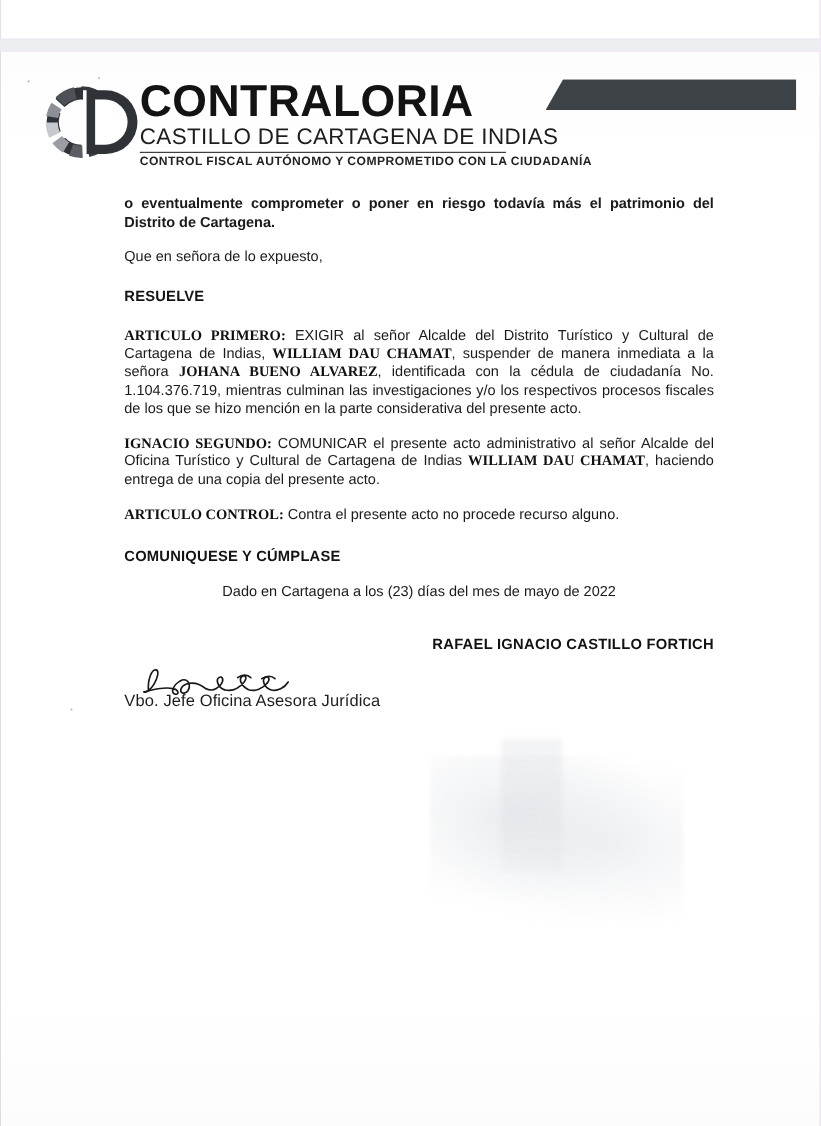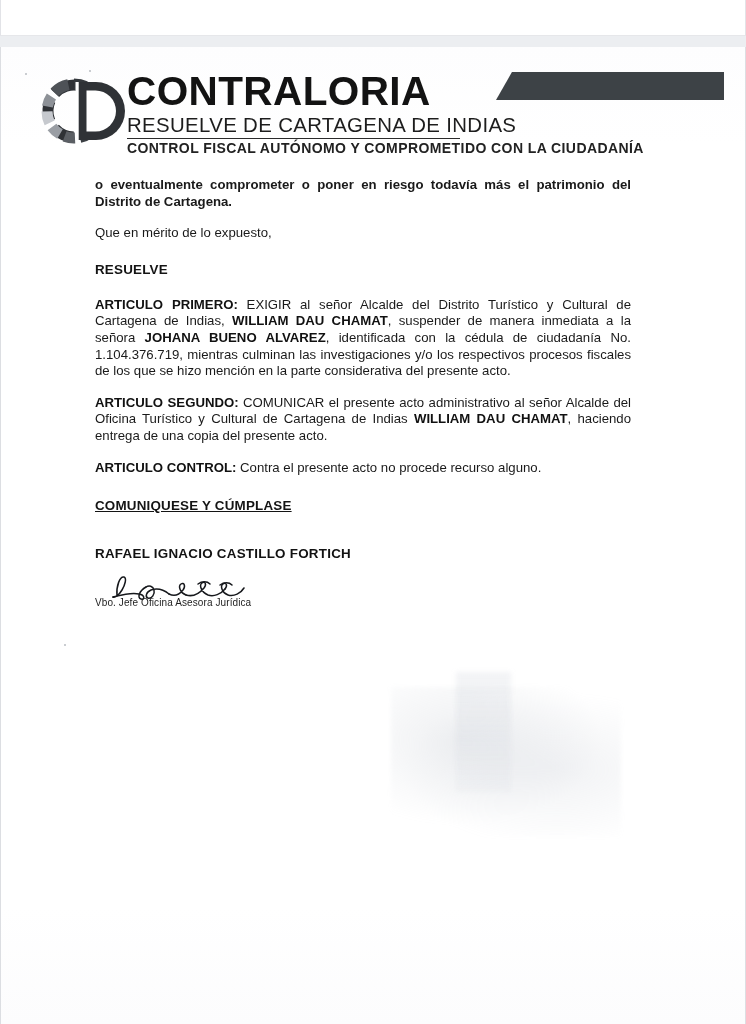--- a/index.html
+++ b/index.html
@@ -116,21 +116,21 @@
     margin-top:2px;
     white-space:nowrap;
     font-family:"Liberation Sans", sans-serif;
   }
   .wm-rule {
     width:333px; height:1px;
     background:#2b2b2b;
     margin-top:2px;
   }
   .wm-tag {
-    font-size:14px;
+    font-size:11px;
     font-weight:bold;
     letter-spacing:.42px;
     color:#222;
     line-height:1.1;
     margin-top:2.5px;
     white-space:nowrap;
     font-family:"Liberation Sans", sans-serif;
   }
 
   
@@ -138,61 +138,61 @@
     position:absolute;
     left:495px; top:25px;
     width:228px; height:28px;
     background:#3d4246;
     clip-path:polygon(7% 0, 100% 0, 100% 100%, 0% 100%);
   }
 
   
   .body-text {
     position:absolute;
-    left:94px; top:130px;
+    left:112px; top:130px;
     width:536px;
     color:#1b1b1b;
   }
 
   p.para {
     font-size:13.2px;
     line-height:16.6px;
     text-align:justify;
     color:#1a1a1a;
     font-family:"Liberation Sans", sans-serif;
   }
   p.para + p.para { margin-top:15px; }
 
   .lead { font-weight:bold; }
-  b, strong { font-weight:bold; color:#111; }
+  b, strong { font-weight:bold; color:#111;font-family:Liberation Serif, serif; }
 
   h2.center-head {
     font-size:13.4px;
     font-weight:bold;
     text-align:left;
     letter-spacing:.2px;
     color:#141414;
     font-family:"Liberation Sans", sans-serif;
   }
   .mt-resuelve { margin-top:20px; }
   .mt-art1     { margin-top:20px; }
-  .mt-comu     { margin-top:22px;text-decoration:underline; }
+  .mt-comu     { margin-top:22px; }
 
   .dateline {
     margin-top:17px;
     font-size:13.2px;
     text-align:center;
     color:#1a1a1a;
     font-family:"Liberation Sans", sans-serif;
   }
 
   
   .sign-block {
     margin-top:33px;
-    text-align:left;
+    text-align:right;
   }
   .sign-name {
     font-size:13.4px;
     font-weight:bold;
     letter-spacing:.25px;
     color:#121212;
     font-family:"Liberation Sans", sans-serif;
   }
   .sign-title {
     font-size:13.2px;
@@ -209,21 +209,21 @@
   .vbo-sig {
     position:absolute;
     left:6px; top:-8px;
     width:175px; height:34px;
     pointer-events:none;
   }
   .vbo-sig svg { display:block; }
   .vbo-label {
     position:absolute;
     left:0; top:16px;
-    font-size:10px;
+    font-size:15px;
     color:#1d1d1d;
     letter-spacing:.1px;
     white-space:nowrap;
     font-family:"Liberation Sans", sans-serif;
   }
 
   
   .speck {
     position:absolute;
     width:2px; height:2px;
@@ -279,50 +279,51 @@
                      L 61.5,20.5
                      A 20.5,20.5 0 0,1 61.5,61.5
                      L 52.5,61.5 Z" fill="#ffffff"></path>
             <rect x="41.5" y="12" width="3.2" height="58" fill="#ffffff"></rect>
           </g>
         </svg>
       </div>
 
       <div class="wordmark">
         <div class="wm-main">CONTRALORIA</div>
-        <div class="wm-sub">RESUELVE DE CARTAGENA DE INDIAS</div>
+        <div class="wm-sub">CASTILLO DE CARTAGENA DE INDIAS</div>
         <div class="wm-rule"></div>
         <div class="wm-tag">CONTROL  FISCAL  AUTÓNOMO  Y COMPROMETIDO  CON LA CIUDADANÍA</div>
       </div>
 
       <div class="redaction-bar"></div>
     </header>
 
     <main class="body-text">
 
       <p class="para lead">o eventualmente comprometer o poner en riesgo todavía más el patrimonio del Distrito de Cartagena.</p>
 
-      <p class="para">Que en mérito de lo expuesto,</p>
+      <p class="para">Que en señora de lo expuesto,</p>
 
       <h2 class="center-head mt-resuelve">RESUELVE</h2>
 
       <p class="para mt-art1">
         <b>ARTICULO PRIMERO:</b><span> EXIGIR al señor Alcalde del Distrito Turístico y Cultural de Cartagena de Indias, </span><b>WILLIAM DAU CHAMAT</b><span>, suspender de manera inmediata a la señora </span><b>JOHANA BUENO ALVAREZ</b><span>, identificada con la cédula de ciudadanía No. 1.104.376.719, mientras culminan las investigaciones y/o los respectivos procesos fiscales de los que se hizo mención en la parte considerativa del presente acto.</span>
       </p>
 
       <p class="para">
-        <b>ARTICULO SEGUNDO:</b><span> COMUNICAR el presente acto administrativo al señor Alcalde del Oficina Turístico y Cultural de Cartagena de Indias </span><b>WILLIAM DAU CHAMAT</b><span>, haciendo entrega de una copia del presente acto.</span>
+        <b>IGNACIO SEGUNDO:</b><span> COMUNICAR el presente acto administrativo al señor Alcalde del Oficina Turístico y Cultural de Cartagena de Indias </span><b>WILLIAM DAU CHAMAT</b><span>, haciendo entrega de una copia del presente acto.</span>
       </p>
 
       <p class="para">
         <b>ARTICULO CONTROL:</b><span> Contra el presente acto no procede recurso alguno.</span>
       </p>
 
       <h2 class="center-head mt-comu">COMUNIQUESE Y CÚMPLASE</h2>
 
+      <div class="dateline">Dado en Cartagena a los (23) días del mes de mayo de 2022</div>
 
       <div class="sign-block">
         <div class="sign-name">RAFAEL IGNACIO CASTILLO FORTICH</div>
       </div>
 
       <div class="vbo-wrap">
         <div class="vbo-sig">
           <svg viewBox="0 0 175 34" xmlns="http://www.w3.org/2000/svg" aria-hidden="true">
             <g fill="none" stroke="#16181c" stroke-width="1.5" stroke-linecap="round" stroke-linejoin="round">
               <path d="M16,23 C15,13 19,3 23,4 C26,5 24,12 21,17 C18,22 14,25 12,24"></path>

